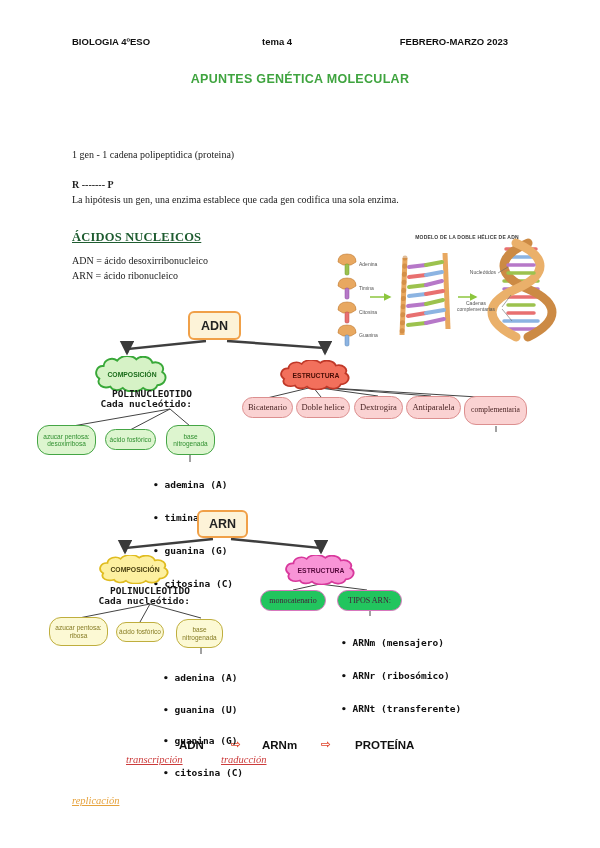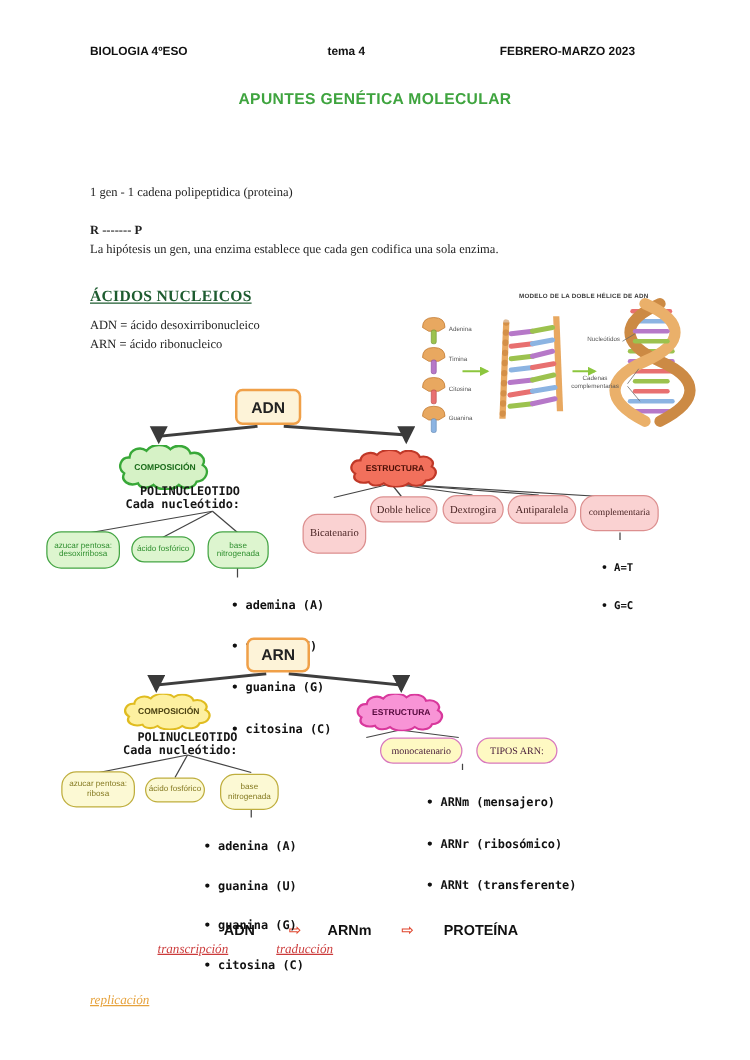--- a/index.html
+++ b/index.html
@@ -29,21 +29,21 @@
     display:flex; align-items:center; justify-content:center;
     font-family:"Liberation Sans",sans-serif; font-weight:bold; font-size:6.8px; z-index:4;
   }
   .pill {
     border-radius:12px; display:flex; flex-direction:column; align-items:center; justify-content:center;
     text-align:center; z-index:3; line-height:1.15;
   }
   .pill-green  { background:#ddf5cf; border:1.6px solid #45a545; color:#2f8f2f; font-family:"Liberation Sans",sans-serif; font-size:6.5px; }
   .pill-yellow { background:#fcf9d4; border:1.6px solid #bfae3e; color:#857a22; font-family:"Liberation Sans",sans-serif; font-size:6.5px; }
   .pill-pink   { background:#fad2d2; border:1.5px solid #dc8f8f; color:#4a2424; font-family:"Liberation Serif",serif; font-size:8.5px; }
-  .pill-magenta{ background:#fef9c3; border:1.5px solid #d878be; color:#451a38; font-family:"Liberation Serif",serif; font-size:8px;margin-left:44px; }
+  .pill-magenta{ background:#22c55e; border:1.5px solid #d878be; color:#451a38; font-family:"Liberation Serif",serif; font-size:8px; }
 
   .map-sub { font-family:"DejaVu Sans Mono",monospace; font-weight:bold; color:#161616; text-align:right; font-size:9.5px; line-height:9.5px; z-index:3; }
   .mlist { font-family:"DejaVu Sans Mono",monospace; font-weight:bold; color:#101010; white-space:pre; z-index:3; }
 
   #connectors { position:absolute; left:0; top:0; z-index:1; pointer-events:none; }
 
   
   #illustration { z-index:2; }
   .ill-title { font-family:"Liberation Sans",sans-serif; font-weight:bold; font-size:5px; color:#3a3a3a; text-align:center; letter-spacing:.2px; }
   .ill-label { font-family:"Liberation Sans",sans-serif; font-size:5px; color:#555; line-height:6px; }
@@ -223,47 +223,43 @@
     <span>desoxirribosa</span>
   </div>
   <div class="abs pill pill-green" style="left:105px; top:429px; width:51px; height:21px;">
     <span>ácido fosfórico</span>
   </div>
   <div class="abs pill pill-green" style="left:166px; top:425px; width:49px; height:30px;">
     <span>base</span>
     <span>nitrogenada</span>
   </div>
 
-  <div class="abs mlist" style="left:153px; top:457px; font-size:9.5px; line-height:11px;margin-left:32px;">
+  <div class="abs mlist" style="left:153px; top:457px; font-size:9.5px; line-height:11px;">
     <div>• ademina (A)</div>
     <div>• timina (T)</div>
     <div>• guanina (G)</div>
     <div>• citosina (C)</div>
   </div>
 
-  <div class="abs pill pill-pink" style="left:242px; top:411px; width:51px; height:32px;">
+  <div class="abs pill pill-pink" style="left:242px; top:397px; width:51px; height:21px;">
     <span>Bicatenario</span>
   </div>
   <div class="abs pill pill-pink" style="left:296px; top:397px; width:54px; height:21px;">
     <span>Doble helice</span>
   </div>
   <div class="abs pill pill-pink" style="left:354px; top:396px; width:49px; height:23px;">
     <span>Dextrogira</span>
   </div>
   <div class="abs pill pill-pink" style="left:406px; top:396px; width:55px; height:23px;">
     <span>Antiparalela</span>
   </div>
   <div class="abs pill pill-pink" style="left:464px; top:396px; width:63px; height:29px; font-size:7.6px;">
     <span>complementaria</span>
   </div>
 
-  <div class="abs mlist" style="left:481px; top:430px; font-size:8.5px; line-height:10px;">
-    <div>• A=T</div>
-    <div>• G=C</div>
-  </div>
 
   <div class="abs node" style="left:197px; top:510px; width:51px; height:28px;">ARN</div>
 
   <div class="abs cloud" style="left:99px; top:555px; width:72px; height:29px;">
     <svg viewBox="0 0 120 54" preserveAspectRatio="none">
       <path d="M25,46 C13,50 2,43 7,34 C-3,27 3,14 14,15 C15,5 28,1 36,7 C43,-2 60,-2 67,5 C75,-2 90,1 93,10 C105,7 114,16 109,24 C119,30 114,43 101,44 C98,52 85,54 78,48 C70,55 52,55 45,48 C38,53 28,52 25,46 Z" fill="#fdf0a0" stroke="#e0bc20" stroke-width="3"></path>
     </svg>
     <span class="cloud-label" style="color:#4a4010;">COMPOSICIÓN</span>
   </div>
 

